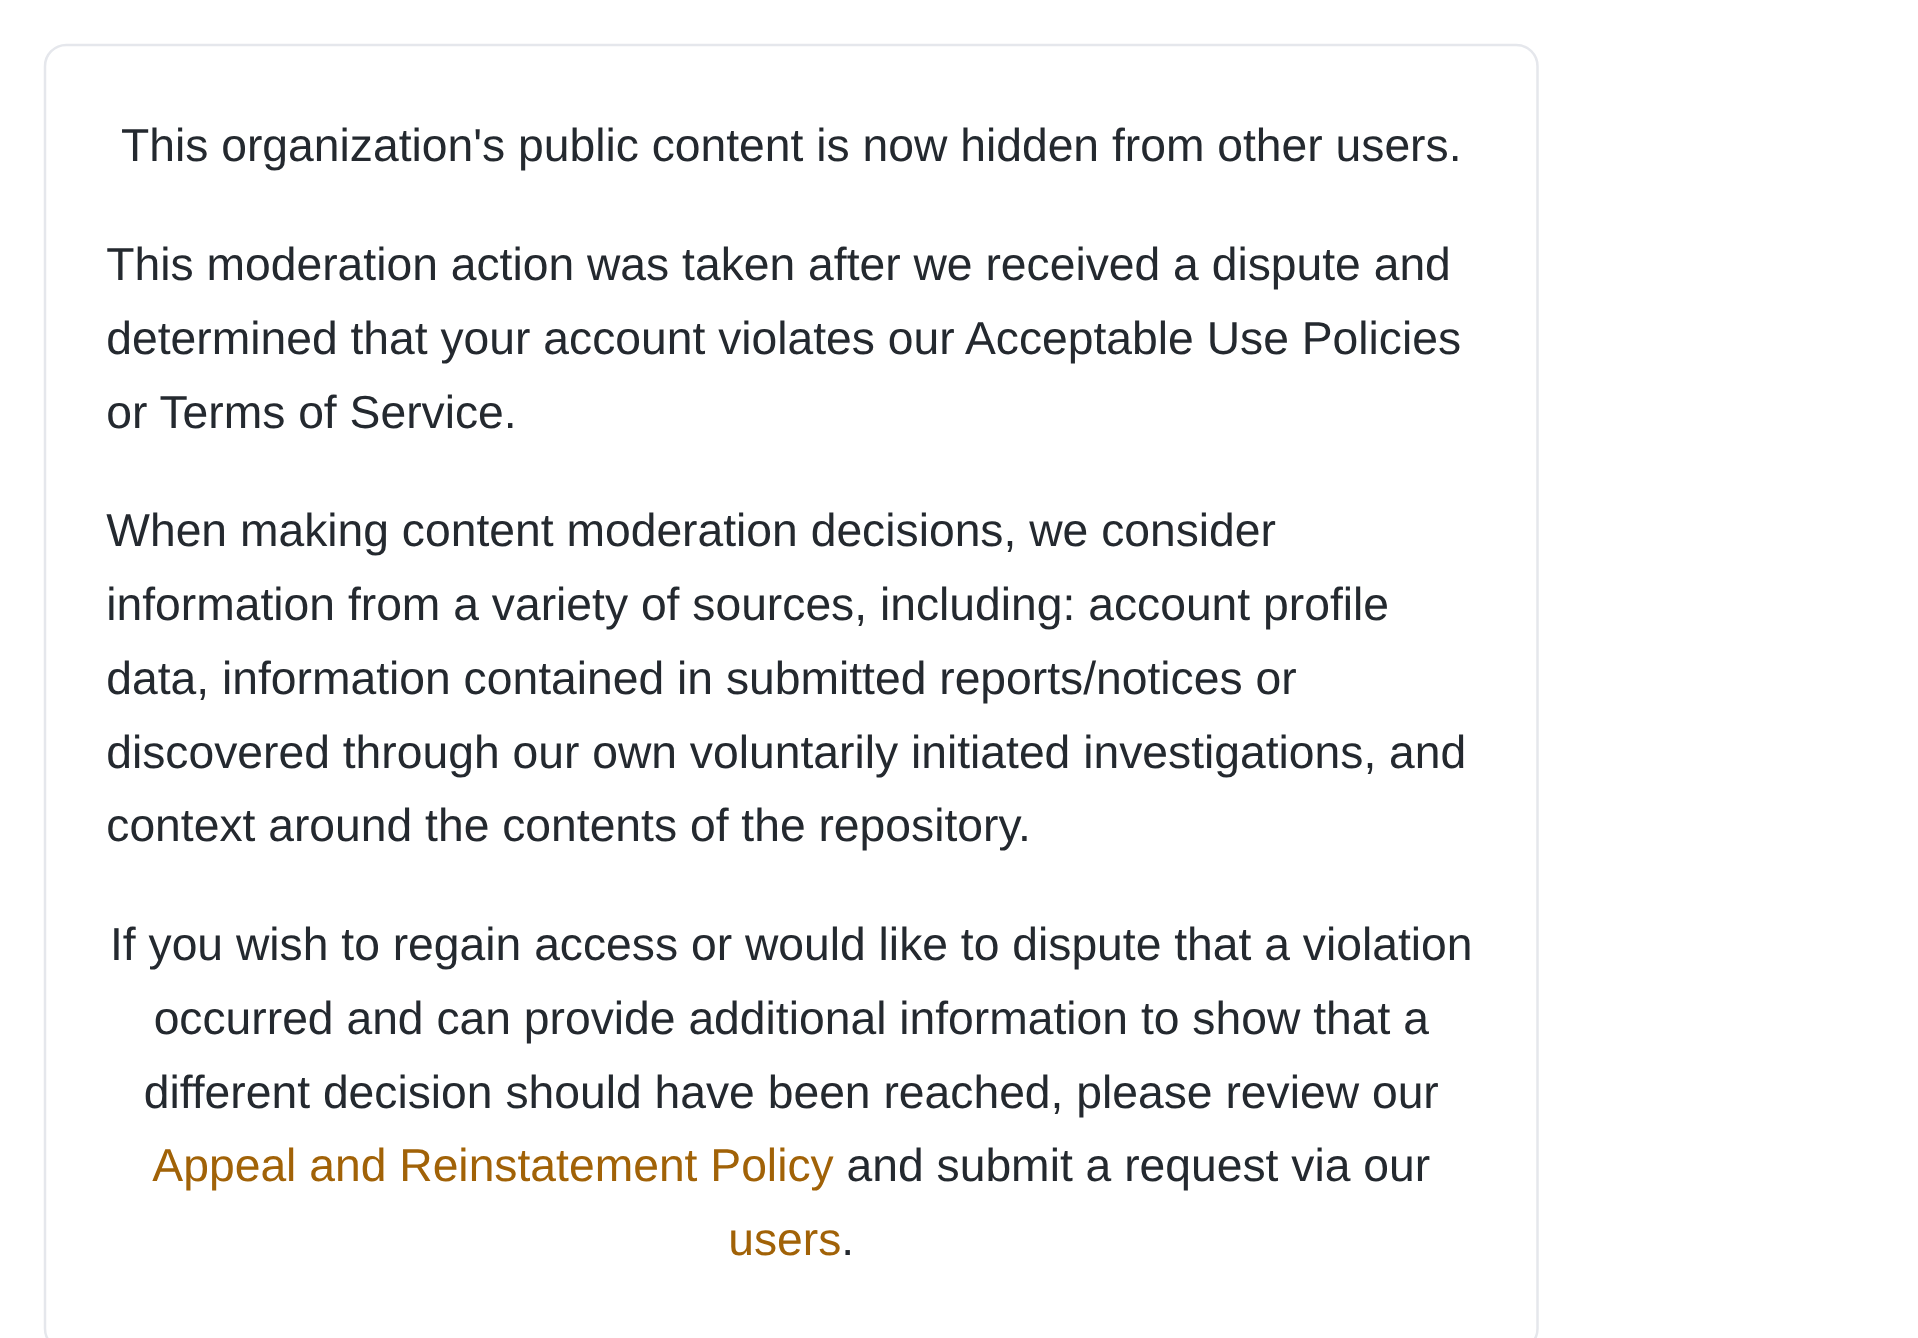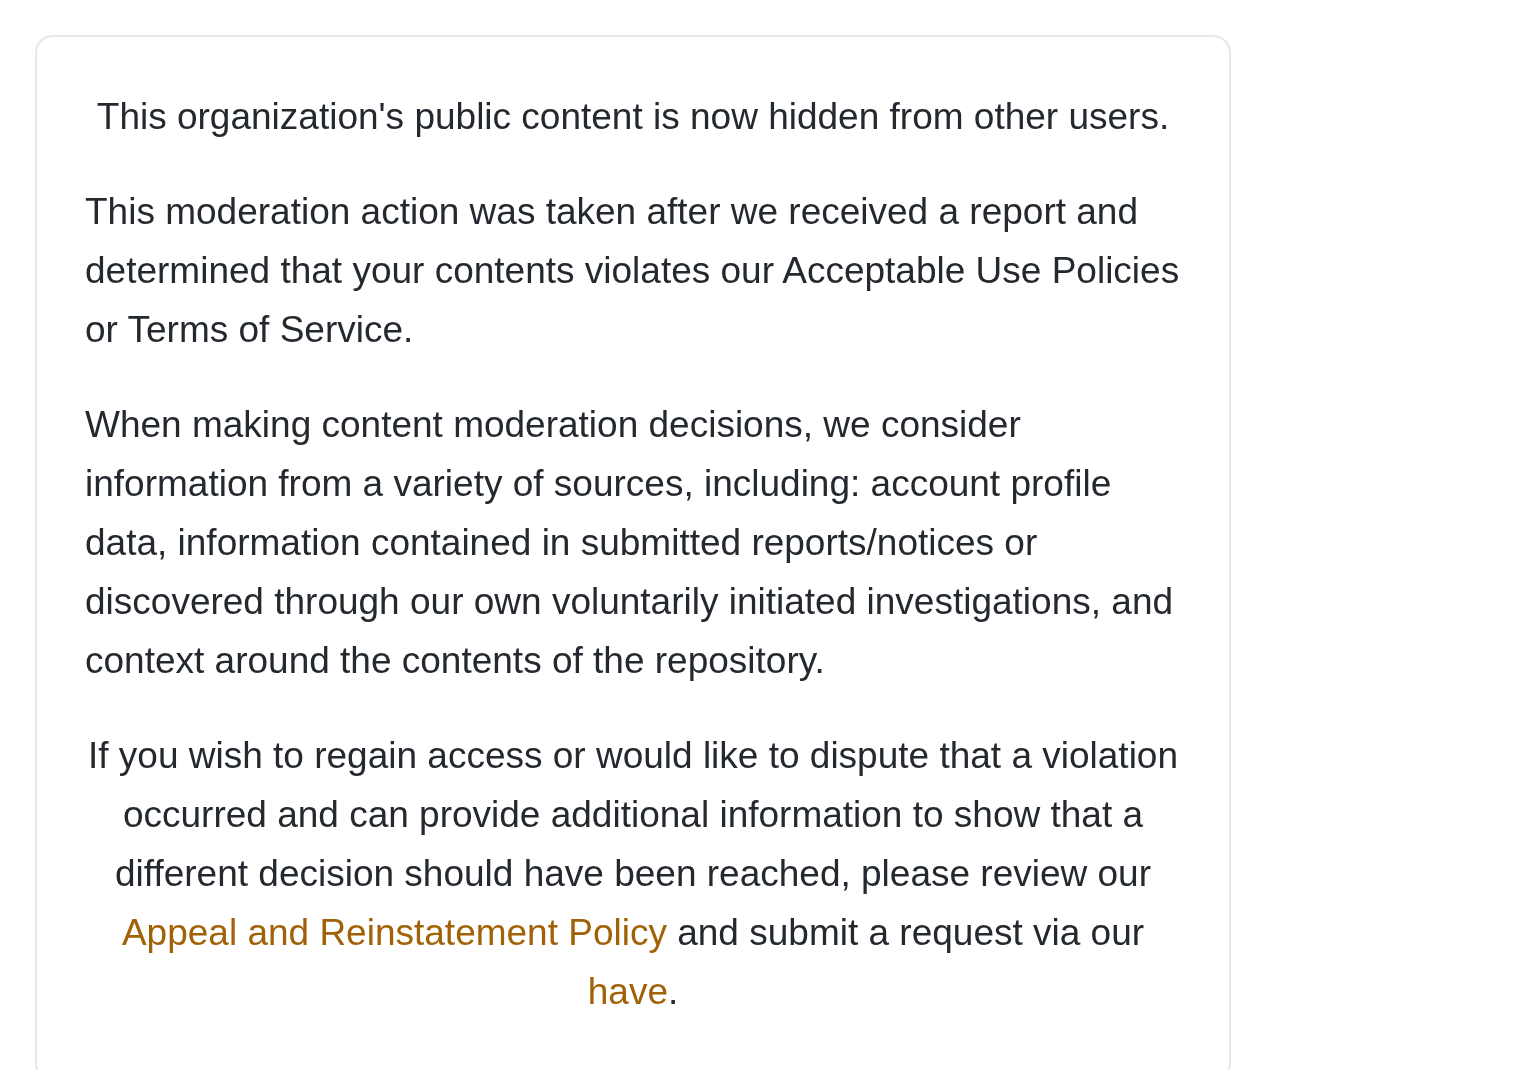--- a/index.html
+++ b/index.html
@@ -43,20 +43,20 @@
   }
 </style>
 </head>
 <body>
 
 <div class="page">
   <main class="card">
 
     <p class="center">This organization's public content is now hidden from other users.</p>
 
-    <p>This moderation action was taken after we received a report and determined that your contents violates our Acceptable Use Policies or Terms of Service.</p>
+    <p>This moderation action was taken after we received a dispute and determined that your account violates our Acceptable Use Policies or Terms of Service.</p>
 
     <p>When making content moderation decisions, we consider information from a variety of sources, including: account profile data, information contained in submitted reports/notices or discovered through our own voluntarily initiated investigations, and context around the contents of the repository.</p>
 
-    <p class="center"><span>If you wish to regain access or would like to dispute that a violation occurred and can provide additional information to show that a different decision should have been reached, please review our </span><a href="#" class="link">Appeal and Reinstatement Policy</a><span> and submit a request via our </span><a href="#" class="link">have</a><span>.</span></p>
+    <p class="center"><span>If you wish to regain access or would like to dispute that a violation occurred and can provide additional information to show that a different decision should have been reached, please review our </span><a href="#" class="link">Appeal and Reinstatement Policy</a><span> and submit a request via our </span><a href="#" class="link">users</a><span>.</span></p>
 
   </main>
 </div>
 
 </body></html>

